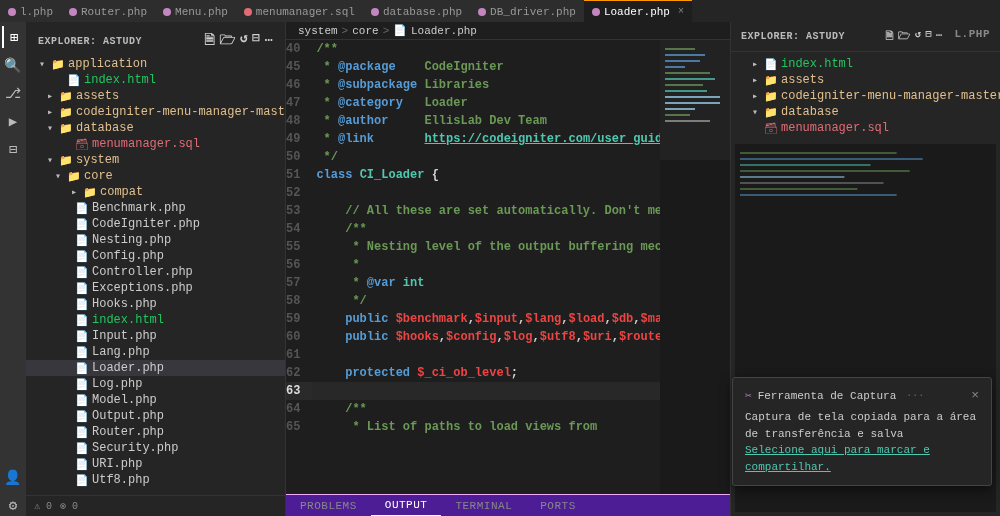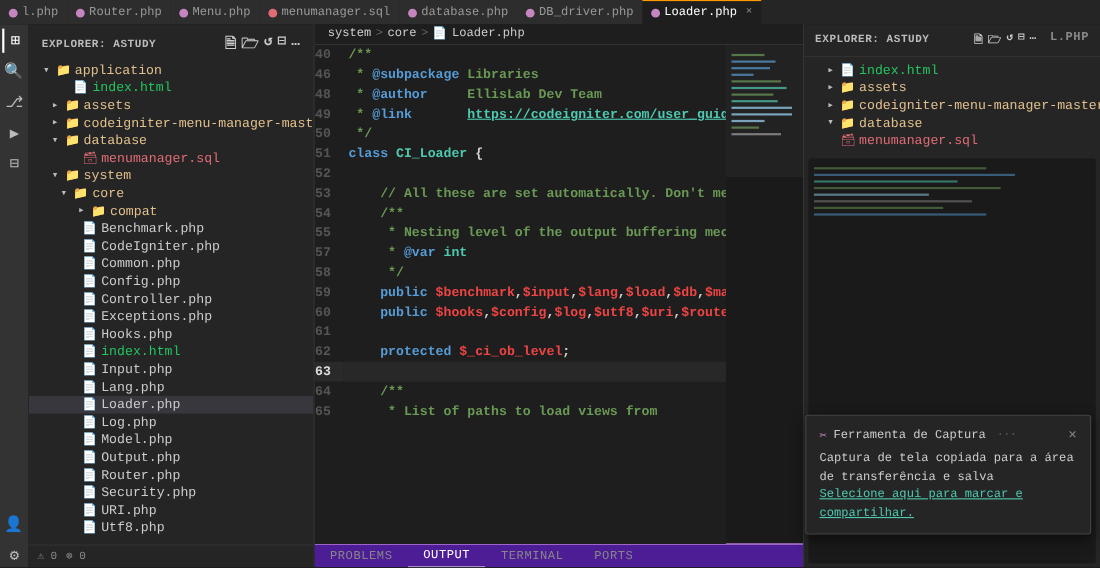--- a/index.html
+++ b/index.html
@@ -425,21 +425,21 @@
           <span class="label php">Benchmark.php</span>
         </div>
         <div class="tree-item">
           <span class="indent" style="width:48px;"></span>
           <span class="file-icon" style="color:#c586c0;">📄</span>
           <span class="label php">CodeIgniter.php</span>
         </div>
         <div class="tree-item">
           <span class="indent" style="width:48px;"></span>
           <span class="file-icon" style="color:#c586c0;">📄</span>
-          <span class="label php">Common.php</span>
+          <span class="label php">Nesting.php</span>
         </div>
         <div class="tree-item">
           <span class="indent" style="width:48px;"></span>
           <span class="file-icon" style="color:#c586c0;">📄</span>
           <span class="label php">Config.php</span>
         </div>
         <div class="tree-item">
           <span class="indent" style="width:48px;"></span>
           <span class="file-icon" style="color:#c586c0;">📄</span>
           <span class="label php">Controller.php</span>
@@ -531,24 +531,32 @@
 
       <div class="editor-with-minimap">
         <div class="code-editor">
           <div class="code-lines">
 
             <div class="code-line">
               <span class="line-num">40</span>
               <span class="line-content"><span class="comment">/**</span></span>
             </div>
             <div class="code-line">
+              <span class="line-num">45</span>
+              <span class="line-content"><span class="comment"> * </span><span class="doc-tag">@package</span><span class="comment">    CodeIgniter</span></span>
+            </div>
+            <div class="code-line">
               <span class="line-num">46</span>
               <span class="line-content"><span class="comment"> * </span><span class="doc-tag">@subpackage</span><span class="comment"> Libraries</span></span>
             </div>
             <div class="code-line">
+              <span class="line-num">47</span>
+              <span class="line-content"><span class="comment"> * </span><span class="doc-tag">@category</span><span class="comment">   Loader</span></span>
+            </div>
+            <div class="code-line">
               <span class="line-num">48</span>
               <span class="line-content"><span class="comment"> * </span><span class="doc-tag">@author</span><span class="comment">     EllisLab Dev Team</span></span>
             </div>
             <div class="code-line">
               <span class="line-num">49</span>
               <span class="line-content"><span class="comment"> * </span><span class="doc-tag">@link</span><span class="comment">       </span><span class="link">https://codeigniter.com/user_guide/libraries/loader.html</span></span>
             </div>
             <div class="code-line">
               <span class="line-num">50</span>
               <span class="line-content"><span class="comment"> */</span></span>
@@ -565,20 +573,24 @@
               <span class="line-num">53</span>
               <span class="line-content">    <span class="comment">// All these are set automatically. Don't mess with them.</span></span>
             </div>
             <div class="code-line">
               <span class="line-num">54</span>
               <span class="line-content">    <span class="comment">/**</span></span>
             </div>
             <div class="code-line">
               <span class="line-num">55</span>
               <span class="line-content">    <span class="comment"> * Nesting level of the output buffering mechanism</span></span>
+            </div>
+            <div class="code-line">
+              <span class="line-num">56</span>
+              <span class="line-content">    <span class="comment"> *</span></span>
             </div>
             <div class="code-line">
               <span class="line-num">57</span>
               <span class="line-content">    <span class="comment"> * </span><span class="doc-tag">@var</span><span class="comment"> </span><span class="type">int</span></span>
             </div>
             <div class="code-line">
               <span class="line-num">58</span>
               <span class="line-content">    <span class="comment"> */</span></span>
             </div>
             <div class="code-line">

